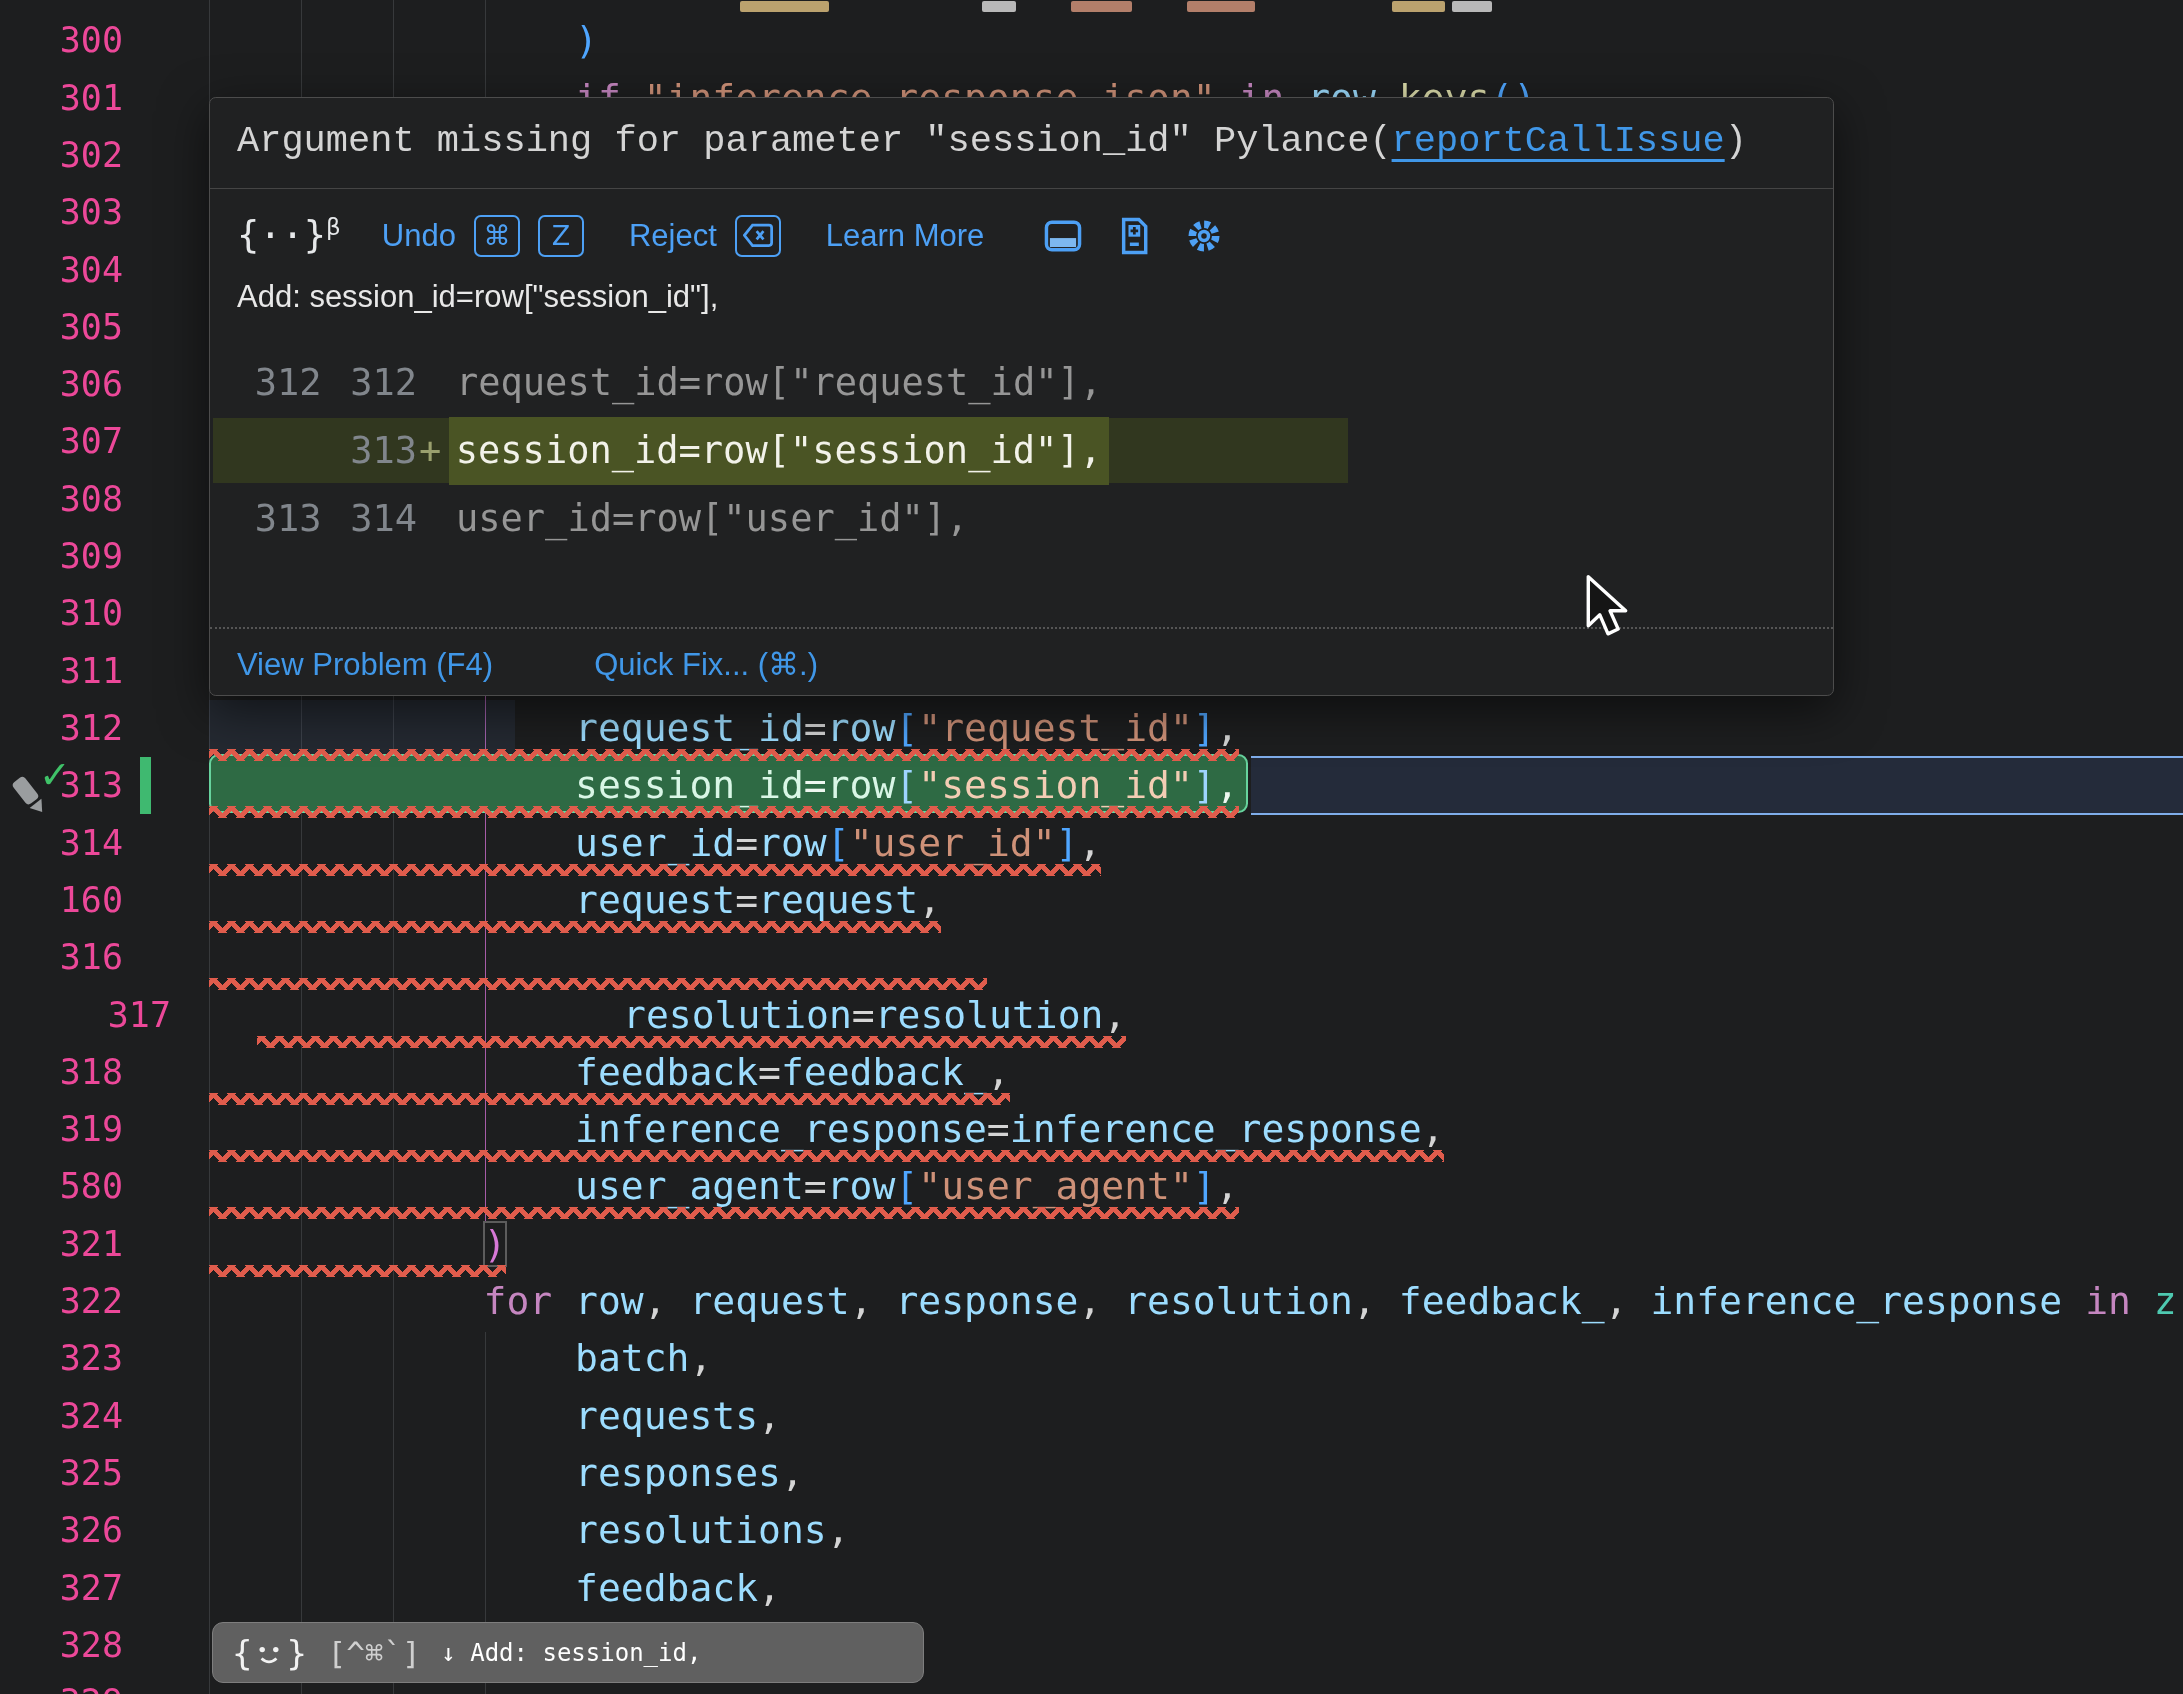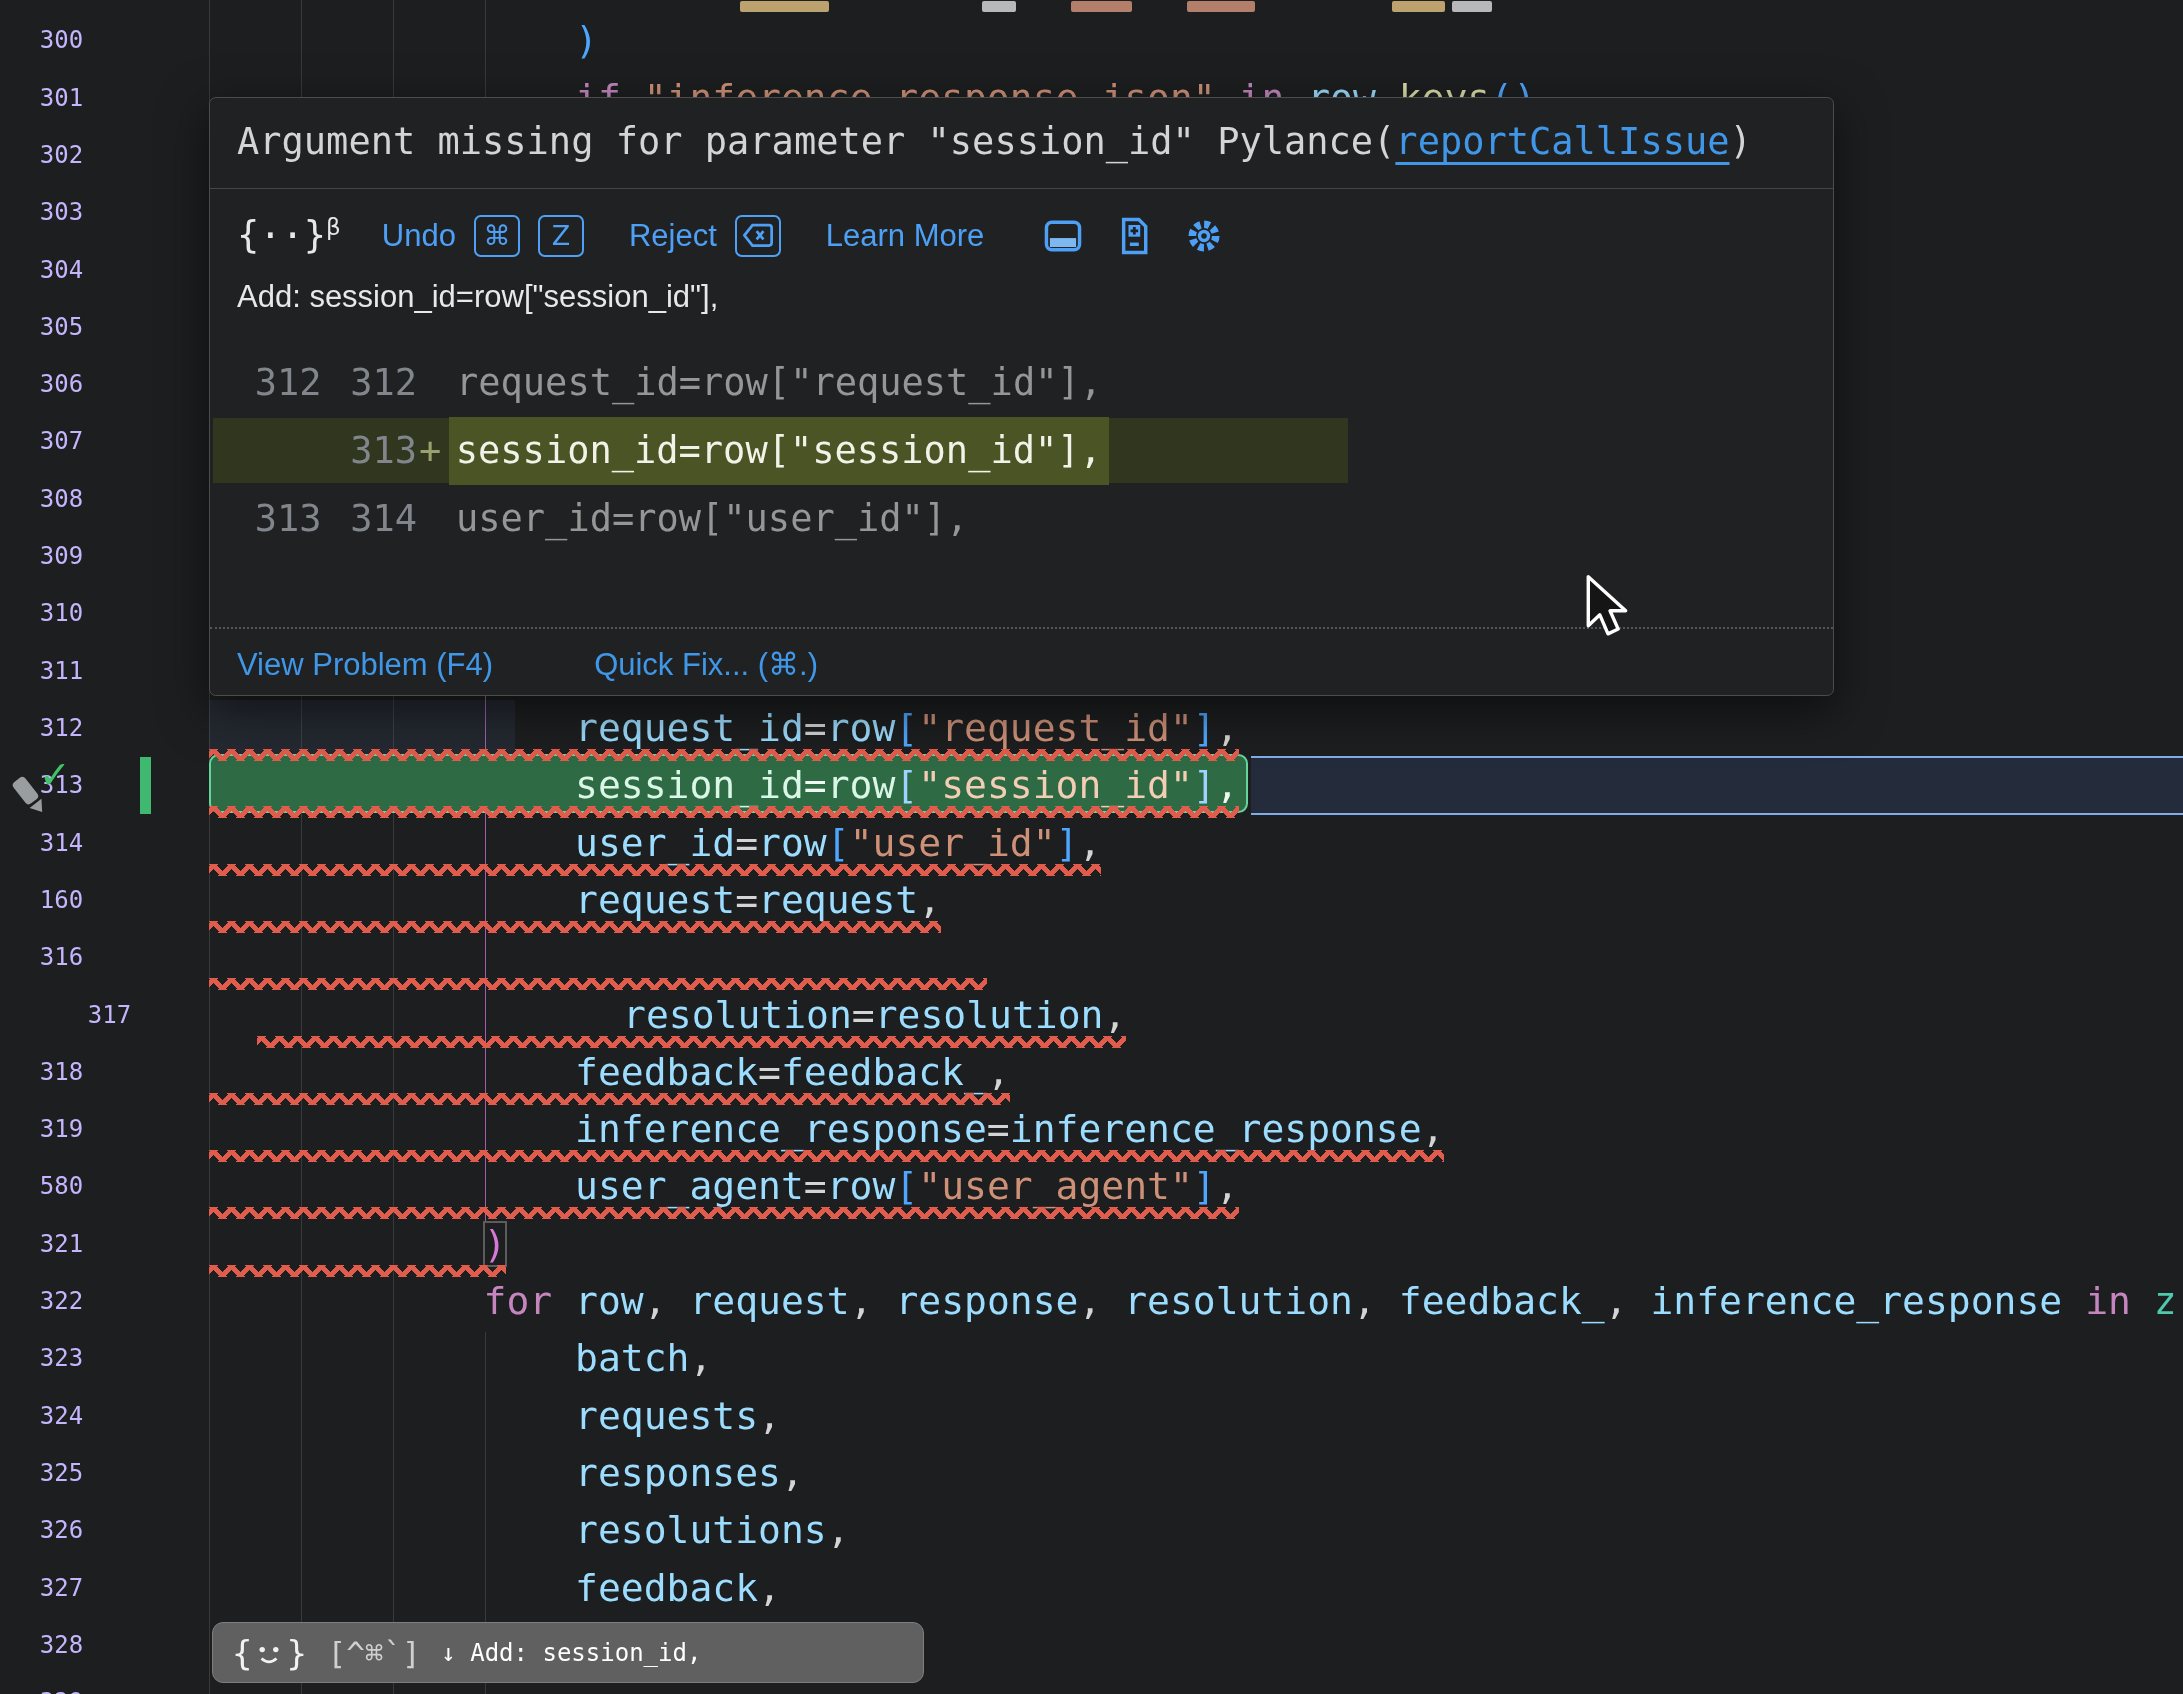--- a/index.html
+++ b/index.html
@@ -7,21 +7,21 @@
        font-family:"DejaVu Sans Mono",monospace;}
   #editor{position:absolute;inset:0;background:#1d1e1f;}
 
   
   .guide{position:absolute;width:1.4px;background:#37393b;z-index:0;}
   .guide.active{background:#a75ca7;}
 
   
   .row{position:absolute;left:0;right:0;height:57px;}
   .lnum{position:absolute;left:0;top:0;width:123px;height:57px;line-height:57px;
-        text-align:center;font-size:24px;color:#c4b5fd;}
+        text-align:right;font-size:35px;color:#ec4899;}
   .code{position:absolute;left:209px;top:0;height:57px;line-height:57px;
         font-size:38px;white-space:pre;z-index:3;}
   .tk-v{color:#9cdcfe}.tk-o{color:#d4d4d4}.tk-s{color:#ce9178}.tk-b{color:#4fa6ff}
   .tk-k{color:#c586c0}.tk-y{color:#dcdcaa}.tk-t{color:#4ec9b0}.tk-p{color:#d678d6}
   .tk-g0{color:#eef7f0}.tk-g1{color:#d9f6e6}.tk-g2{color:#f3cdb4}.tk-g3{color:#9fd4ff}
   .match{outline:2px solid #5c5c5c;outline-offset:-1.4px;}
 
   
   .sqg{position:absolute;left:209px;top:49px;height:12.3px;z-index:4;font-size:38px;
     background-image:
@@ -41,21 +41,21 @@
   #gutter-edit .check{position:absolute;left:35px;top:-9.6px;color:#3fc268;font-size:38px;
                       font-family:"DejaVu Sans",sans-serif;}
 
   
   .frag{position:absolute;top:1.4px;height:10.2px;border-radius:2px;opacity:.85;}
 
   
   #popup{position:absolute;left:209px;top:97px;width:1625px;height:599px;background:#202122;
          border:1.4px solid #4c4c4c;border-radius:6.8px;box-shadow:0 13.6px 48px rgba(0,0,0,.55);
          z-index:50;box-sizing:border-box;}
-  .perr{position:absolute;left:27px;top:22px;font-size:37px;color:#d4d4d4;white-space:pre;}
+  .perr{position:absolute;left:27px;top:22px;font-size:37px;color:#d4d4d4;white-space:pre;font-family:Liberation Mono, monospace;}
   .plink{color:#4097e8;text-decoration:underline;text-underline-offset:8.2px;cursor:pointer;}
   .psep{position:absolute;left:0;right:0;top:90px;height:1.4px;background:#454545;}
   .ptool{position:absolute;left:27px;top:102px;height:71px;display:flex;align-items:center;
          gap:18px;font-family:"Liberation Sans",sans-serif;}
   .cicon{color:#e6e8ea;font-size:37px;font-family:"DejaVu Sans Mono",monospace;margin-right:23px;}
   .cicon sup{font-size:23px;font-family:"DejaVu Sans",sans-serif;}
   .tlink{color:#4da0f5;font-size:31px;cursor:pointer;}
   .tlink.ml{margin-left:27px;}
   .kbd{display:inline-flex;align-items:center;justify-content:center;min-width:31px;height:38px;
        padding:0 5.5px;border:2px solid #4da0f5;border-radius:6.8px;color:#4da0f5;font-size:27px;

